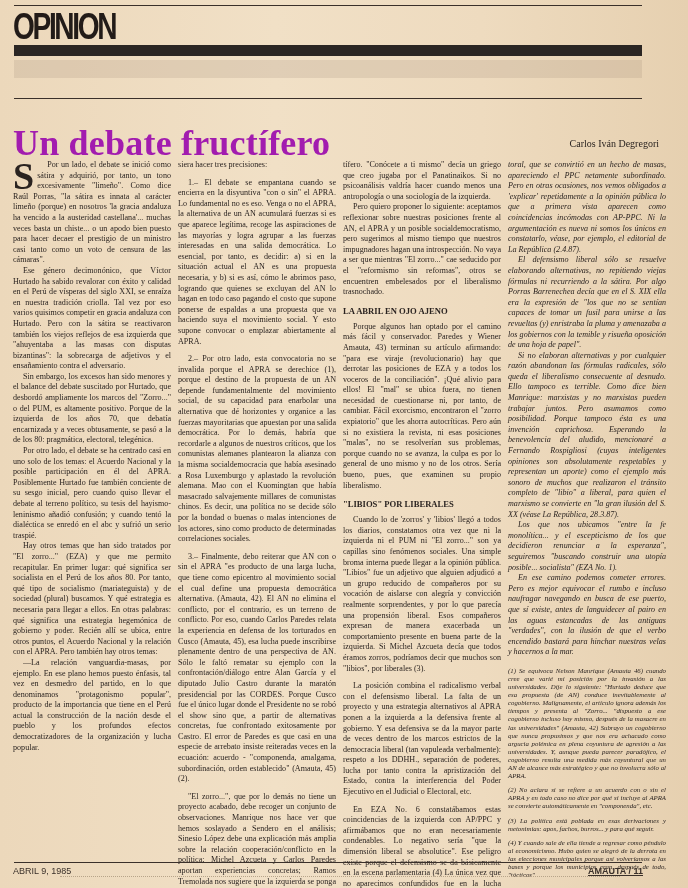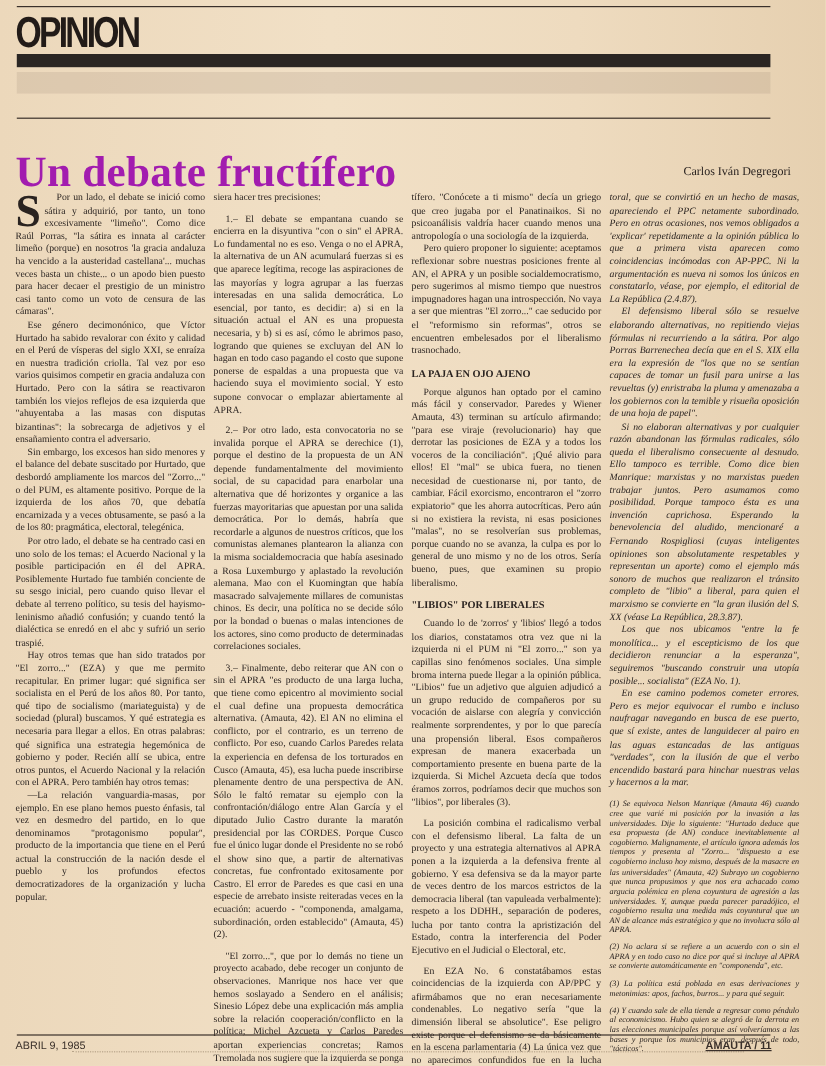--- a/index.html
+++ b/index.html
@@ -54,21 +54,21 @@
   <p class="noind">siera hacer tres precisiones:</p>
   <p class="gap">1.– El debate se empantana cuando se encierra en la disyuntiva "con o sin" el APRA. Lo fundamental no es eso. Venga o no el APRA, la alternativa de un AN acumulará fuerzas si es que aparece legítima, recoge las aspiraciones de las mayorías y logra agrupar a las fuerzas interesadas en una salida democrática. Lo esencial, por tanto, es decidir: a) si en la situación actual el AN es una propuesta necesaria, y b) si es así, cómo le abrimos paso, logrando que quienes se excluyan del AN lo hagan en todo caso pagando el costo que supone ponerse de espaldas a una propuesta que va haciendo suya el movimiento social. Y esto supone convocar o emplazar abiertamente al APRA.</p>
   <p class="gap">2.– Por otro lado, esta convocatoria no se invalida porque el APRA se derechice (1), porque el destino de la propuesta de un AN depende fundamentalmente del movimiento social, de su capacidad para enarbolar una alternativa que dé horizontes y organice a las fuerzas mayoritarias que apuestan por una salida democrática. Por lo demás, habría que recordarle a algunos de nuestros críticos, que los comunistas alemanes plantearon la alianza con la misma socialdemocracia que había asesinado a Rosa Luxemburgo y aplastado la revolución alemana. Mao con el Kuomingtan que había masacrado salvajemente millares de comunistas chinos. Es decir, una política no se decide sólo por la bondad o buenas o malas intenciones de los actores, sino como producto de determinadas correlaciones sociales.</p>
   <p class="gap">3.– Finalmente, debo reiterar que AN con o sin el APRA "es producto de una larga lucha, que tiene como epicentro al movimiento social el cual define una propuesta democrática alternativa. (Amauta, 42). El AN no elimina el conflicto, por el contrario, es un terreno de conflicto. Por eso, cuando Carlos Paredes relata la experiencia en defensa de los torturados en Cusco (Amauta, 45), esa lucha puede inscribirse plenamente dentro de una perspectiva de AN. Sólo le faltó rematar su ejemplo con la confrontación/diálogo entre Alan García y el diputado Julio Castro durante la maratón presidencial por las CORDES. Porque Cusco fue el único lugar donde el Presidente no se robó el show sino que, a partir de alternativas concretas, fue confrontado exitosamente por Castro. El error de Paredes es que casi en una especie de arrebato insiste reiteradas veces en la ecuación: acuerdo - "componenda, amalgama, subordinación, orden establecido" (Amauta, 45) (2).</p>
   <p class="gap">"El zorro...", que por lo demás no tiene un proyecto acabado, debe recoger un conjunto de observaciones. Manrique nos hace ver que hemos soslayado a Sendero en el análisis; Sinesio López debe una explicación más amplia sobre la relación cooperación/conflicto en la política; Michel Azcueta y Carlos Paredes aportan experiencias concretas; Ramos Tremolada nos sugiere que la izquierda se ponga también ella en el diván. Tal vez sea fruc-</p>
 </div>
 
 <div class="col c3">
   <p class="noind">tífero. "Conócete a ti mismo" decía un griego que creo jugaba por el Panatinaikos. Si no psicoanálisis valdría hacer cuando menos una antropología o una sociología de la izquierda.</p>
   <p>Pero quiero proponer lo siguiente: aceptamos reflexionar sobre nuestras posiciones frente al AN, el APRA y un posible socialdemocratismo, pero sugerimos al mismo tiempo que nuestros impugnadores hagan una introspección. No vaya a ser que mientras "El zorro..." cae seducido por el "reformismo sin reformas", otros se encuentren embelesados por el liberalismo trasnochado.</p>
-  <h4>LA PAJA EN OJO AJENO</h4>
+  <h4>LA ABRIL EN OJO AJENO</h4>
   <p>Porque algunos han optado por el camino más fácil y conservador. Paredes y Wiener Amauta, 43) terminan su artículo afirmando: "para ese viraje (revolucionario) hay que derrotar las posiciones de EZA y a todos los voceros de la conciliación". ¡Qué alivio para ellos! El "mal" se ubica fuera, no tienen necesidad de cuestionarse ni, por tanto, de cambiar. Fácil exorcismo, encontraron el "zorro expiatorio" que les ahorra autocríticas. Pero aún si no existiera la revista, ni esas posiciones "malas", no se resolverían sus problemas, porque cuando no se avanza, la culpa es por lo general de uno mismo y no de los otros. Sería bueno, pues, que examinen su propio liberalismo.</p>
   <h4>"LIBIOS" POR LIBERALES</h4>
   <p>Cuando lo de 'zorros' y 'libios' llegó a todos los diarios, constatamos otra vez que ni la izquierda ni el PUM ni "El zorro..." son ya capillas sino fenómenos sociales. Una simple broma interna puede llegar a la opinión pública. "Libios" fue un adjetivo que alguien adjudicó a un grupo reducido de compañeros por su vocación de aislarse con alegría y convicción realmente sorprendentes, y por lo que parecía una propensión liberal. Esos compañeros expresan de manera exacerbada un comportamiento presente en buena parte de la izquierda. Si Michel Azcueta decía que todos éramos zorros, podríamos decir que muchos son "libios", por liberales (3).</p>
   <p class="gap">La posición combina el radicalismo verbal con el defensismo liberal. La falta de un proyecto y una estrategia alternativos al APRA ponen a la izquierda a la defensiva frente al gobierno. Y esa defensiva se da la mayor parte de veces dentro de los marcos estrictos de la democracia liberal (tan vapuleada verbalmente): respeto a los DDHH., separación de poderes, lucha por tanto contra la apristización del Estado, contra la interferencia del Poder Ejecutivo en el Judicial o Electoral, etc.</p>
   <p class="gap">En EZA No. 6 constatábamos estas coincidencias de la izquierda con AP/PPC y afirmábamos que no eran necesariamente condenables. Lo negativo sería "que la dimensión liberal se absolutice". Ese peligro existe porque el defensismo se da básicamente en la escena parlamentaria (4) La única vez que no aparecimos confundidos fue en la lucha contra el fraude elec-</p>
 </div>
 
 <div class="col c4">
   <p class="noind">toral, que se convirtió en un hecho de masas, apareciendo el PPC netamente subordinado. Pero en otras ocasiones, nos vemos obligados a 'explicar' repetidamente a la opinión pública lo que a primera vista aparecen como coincidencias incómodas con AP-PPC. Ni la argumentación es nueva ni somos los únicos en constatarlo, véase, por ejemplo, el editorial de La República (2.4.87).</p>
   <p>El defensismo liberal sólo se resuelve elaborando alternativas, no repitiendo viejas fórmulas ni recurriendo a la sátira. Por algo Porras Barrenechea decía que en el S. XIX ella era la expresión de "los que no se sentían capaces de tomar un fusil para unirse a las revueltas (y) enristraba la pluma y amenazaba a los gobiernos con la temible y risueña oposición de una hoja de papel".</p>

